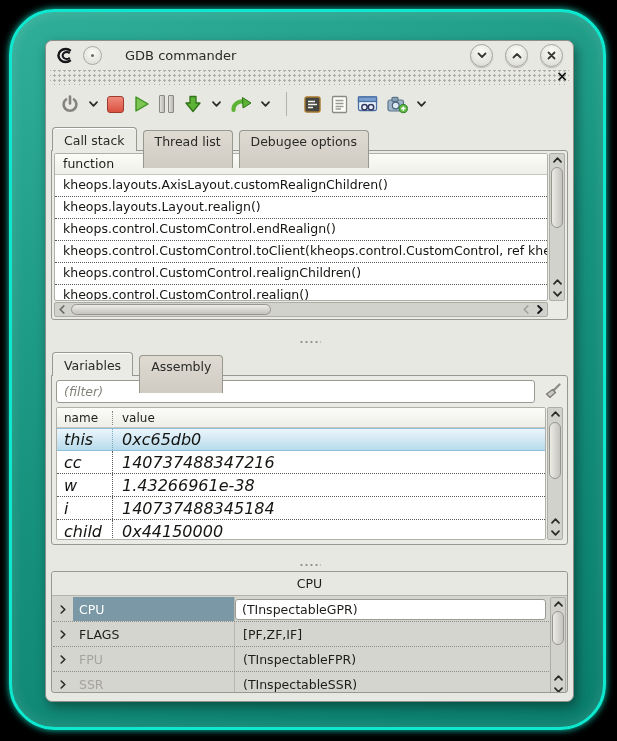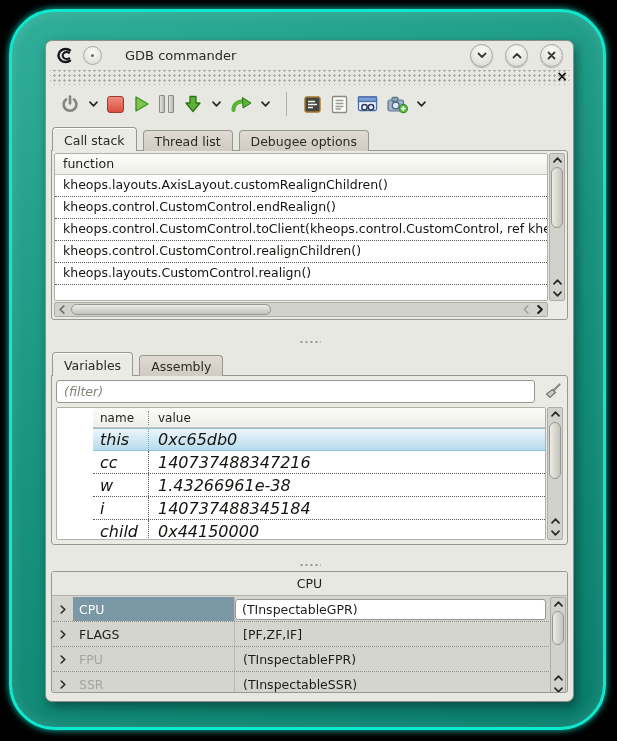--- a/index.html
+++ b/index.html
@@ -38,21 +38,21 @@
   .tool-btn{display:flex;align-items:center;justify-content:center;}
   .tool-sep{width:1px;height:24px;background:#b2b2aa;margin:0 7px;}
   .stop-sq{width:15px;height:15px;border-radius:3px;border:1px solid #9c3a2c;
          background:linear-gradient(#f08b7d,#d9503f);}
   .pause-bars{display:flex;gap:3px;}
   .pause-bars i{width:4px;height:16px;border-radius:1px;border:1px solid #8a8a82;
          background:linear-gradient(90deg,#e2e2da,#b9b9b1);}
 
   
   .tabs{display:flex;margin:4px 5px 0;height:24px;flex:0 0 24px;gap:6px;position:relative;z-index:3;padding-left:1px;}
-  .tab{box-sizing:border-box;padding:3px 11px 0;font-size:12.5px;color:#2a2a26;height:21px;margin-top:3px;
+  .tab{box-sizing:border-box;padding:3px 11px 0;font-size:12.5px;color:#2a2a26;height:38px;margin-top:3px;
          background:linear-gradient(#dfdbd3,#cfcbc3);border:1px solid #98988f;border-bottom:none;
          border-radius:4px 4px 0 0;white-space:nowrap;}
   .tab.active{background:#ebebe5;height:24px;margin-top:0;padding-top:5px;box-shadow:inset 0 1px 0 #fff;}
 
   .tabpage{margin:16px 5px;border:1px solid #98988f;background:#ebebe5;border-radius:0 3px 3px 3px;
          position:relative;z-index:2;margin-top:-1px;box-sizing:border-box;}
 
   
   .cs-page{height:170px;flex:0 0 170px;display:grid;grid-template-columns:1fr 16px;grid-template-rows:1fr 15px;padding:2px;gap:1px;}
   .cs-list{background:#fff;border:1px solid #b0b0a8;border-radius:2px;display:flex;flex-direction:column;overflow:hidden;}
@@ -84,21 +84,21 @@
          background-size:5px 4px;}
 
   
   .var-page{height:170px;flex:0 0 170px;padding:4px;display:flex;flex-direction:column;gap:4px;}
   .filter-row{height:23px;flex:0 0 23px;display:flex;align-items:center;gap:6px;}
   .filter-input{flex:1;height:23px;box-sizing:border-box;border:1px solid #9a9a92;border-radius:3px;
          background:#fff;padding:0 7px;font-size:12.5px;font-family:inherit;color:#333;outline:none;}
   .filter-input::placeholder{color:#83837b;font-style:italic;opacity:1;}
   .broom-btn{width:22px;display:flex;align-items:center;justify-content:center;}
   .var-table{flex:1;display:grid;grid-template-columns:1fr 16px;gap:1px;overflow:hidden;}
-  .var-list{background:#fff;border:1px solid #b0b0a8;border-radius:2px;display:flex;flex-direction:column;overflow:hidden;padding-left:36px;}
+  .var-list{background:#fff;border:1px solid #b0b0a8;border-radius:2px;display:flex;flex-direction:column;overflow:hidden;}
   .var-header{height:19px;flex:0 0 19px;display:flex;align-items:center;font-size:12px;color:#1d1d1a;
          background:linear-gradient(#fbfbf8,#efefe9);border-bottom:1px solid #c6c6be;}
   .vh-name{width:56px;flex:0 0 56px;box-sizing:border-box;padding:0 7px;border-right:1px dotted #888;}
   .vh-value{padding:0 9px;}
   .var-row{height:23px;flex:0 0 21px;display:flex;align-items:center;font-size:16px;color:#141410;
          border-bottom:1px dotted #5a5a55;box-sizing:border-box;font-style:italic;}
   .vr-name{width:56px;flex:0 0 56px;box-sizing:border-box;padding:0 7px;border-right:1px dotted #5a5a55;align-self:stretch;display:flex;align-items:center;}
   .vr-value{padding:0 9px;white-space:nowrap;}
   .var-row.selected{background:linear-gradient(#ecf6fb,#b7dbEC);border-top:1px solid #8fc0da;border-bottom:1px solid #8fc0da;}
   .var-row.selected .vr-name{border-right-color:#7fa8bc;}
@@ -264,24 +264,25 @@
           <div class="tab"><span>Thread list</span></div>
           <div class="tab"><span>Debugee options</span></div>
         </div>
 
       <div class="tabpage cs-page">
         <div class="cs-list">
           <div class="cs-header">function</div>
           <div>
 
           <div class="cs-row"><span>kheops.layouts.AxisLayout.customRealignChildren()</span></div>
+              <div class="cs-row"><span>kheops.layouts.Layout.realign()</span></div>
               <div class="cs-row"><span>kheops.control.CustomControl.endRealign()</span></div>
               <div class="cs-row"><span>kheops.control.CustomControl.toClient(kheops.control.CustomControl, ref kheops.</span></div>
               <div class="cs-row"><span>kheops.control.CustomControl.realignChildren()</span></div>
-              <div class="cs-row"><span>kheops.layouts.CustomControl.realign()</span></div>
+              <div class="cs-row"><span>kheops.control.CustomControl.realign()</span></div>
             </div>
         </div>
         <div class="vscroll">
           <span class="vs-btn">
               <svg width="9" height="6" viewBox="0 0 9 6">
                 <path d="M1 4.8 L4.5 1.2 L8 4.8" fill="none" stroke="#2b2b26" stroke-width="1.7" stroke-linecap="round" stroke-linejoin="round"></path>
               </svg>
             </span>
           <div class="vs-track">
               <div class="vs-thumb" style="top:1%;height:54%;"></div>

